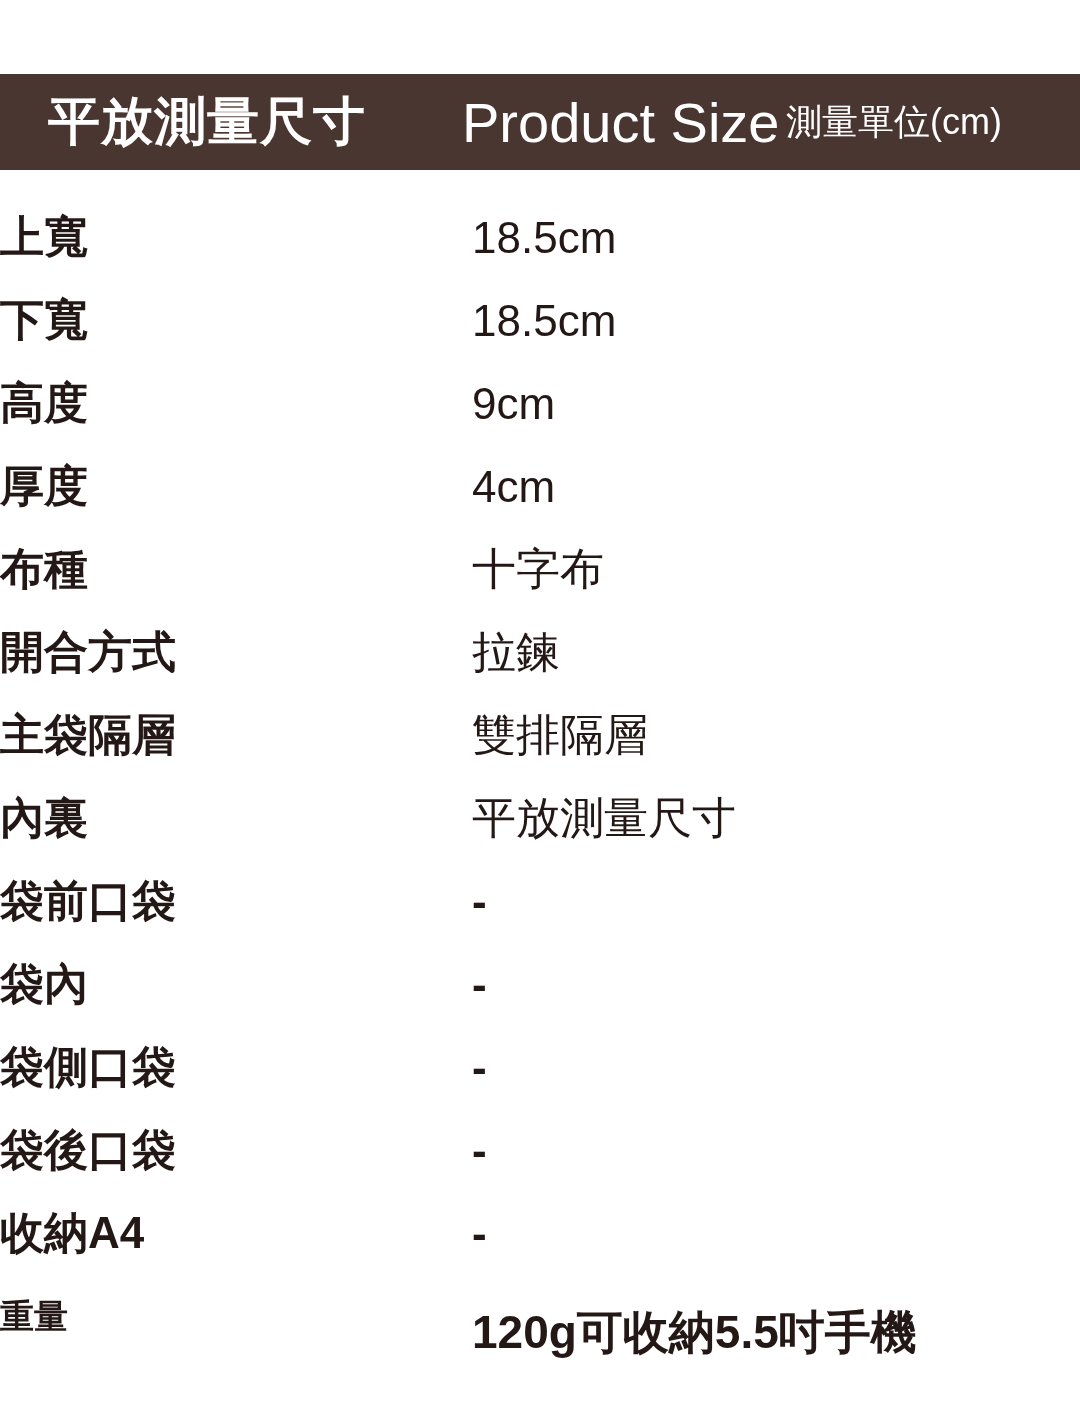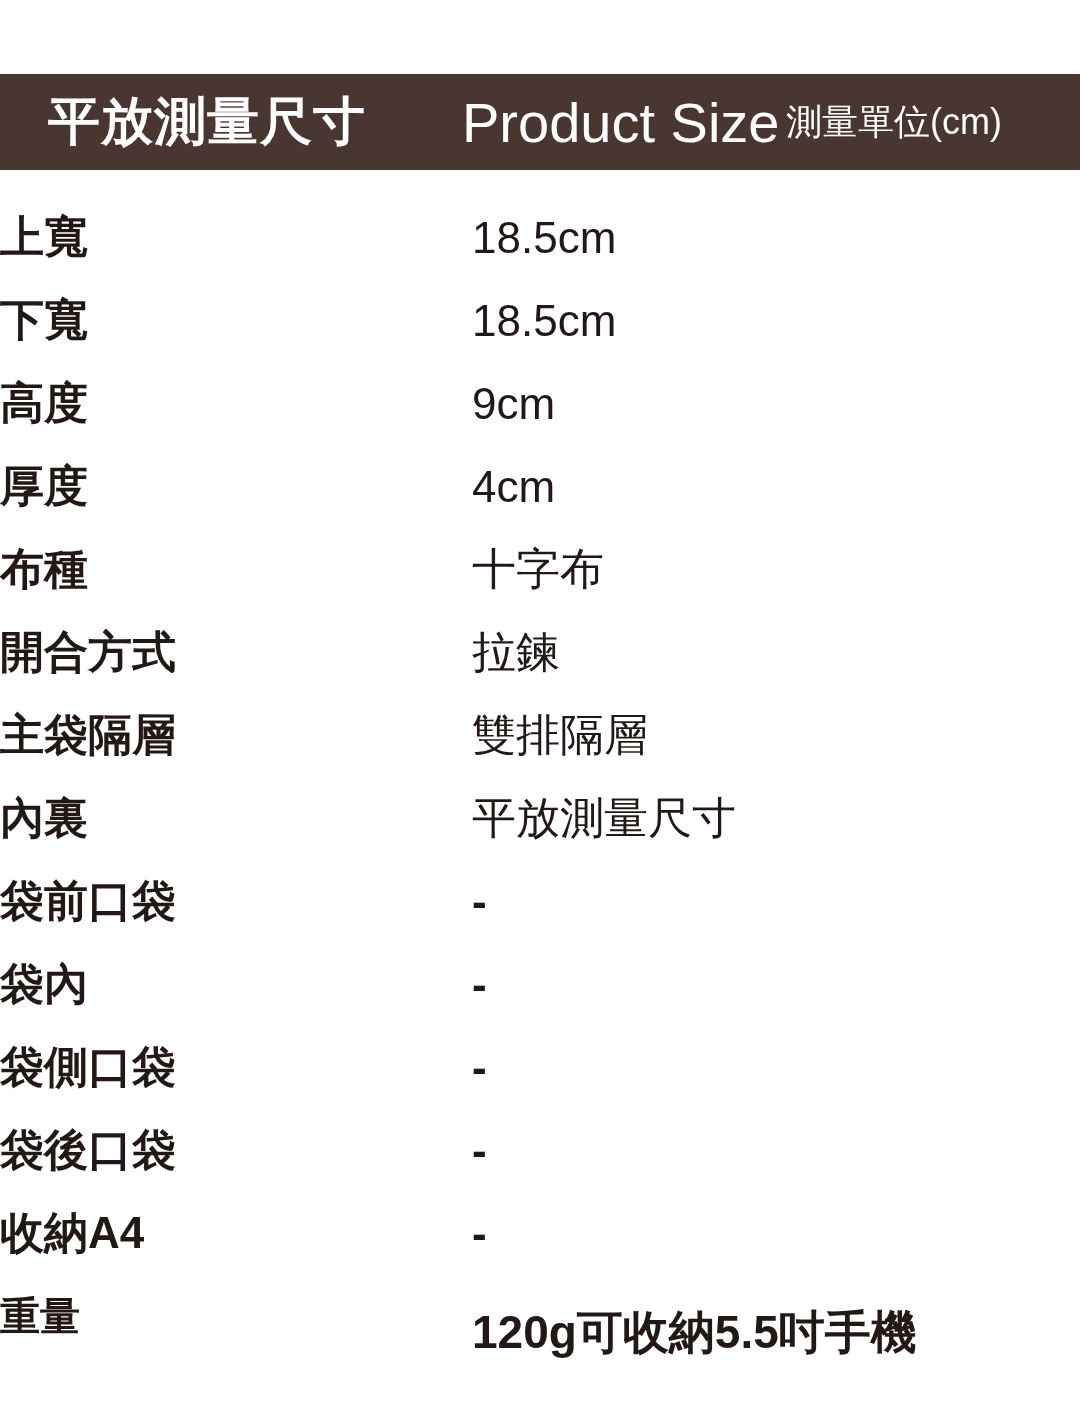--- a/index.html
+++ b/index.html
@@ -100,21 +100,21 @@
   .spec-value.dash {
     font-weight: 600;
   }
   .spec-row.last .spec-value {
     font-size: 46px;
     font-weight: 700;
     padding-left: 72px;
     margin-top: 32px;
   }
   .spec-row.last .spec-label {
-    font-size: 40px;
+    font-size: 34px;
   }
 </style>
 </head>
 <body>
 
 <div class="page">
 
   <div class="header-bar">
     <div class="header-title-zh">平放測量尺寸</div>
     <div class="header-title-en">Product Size</div>

